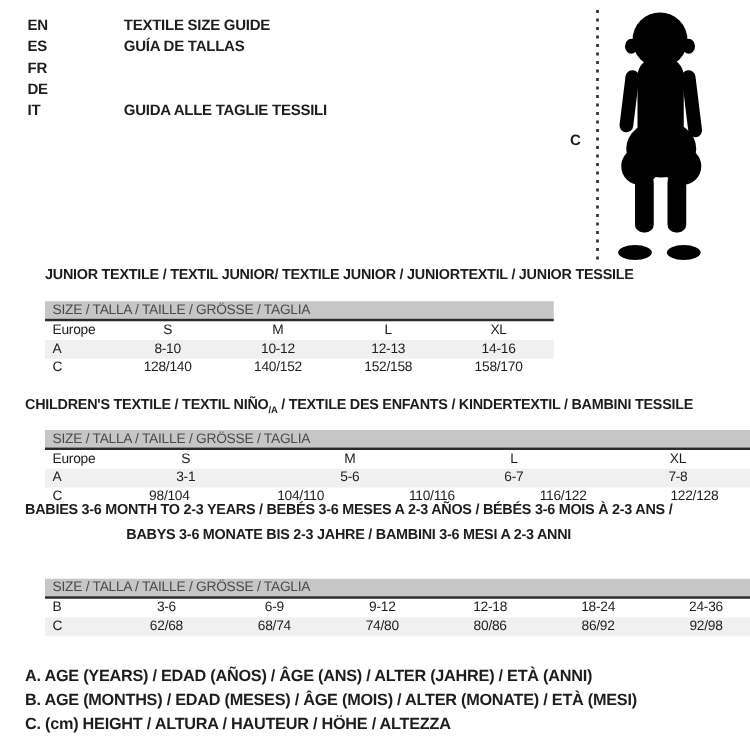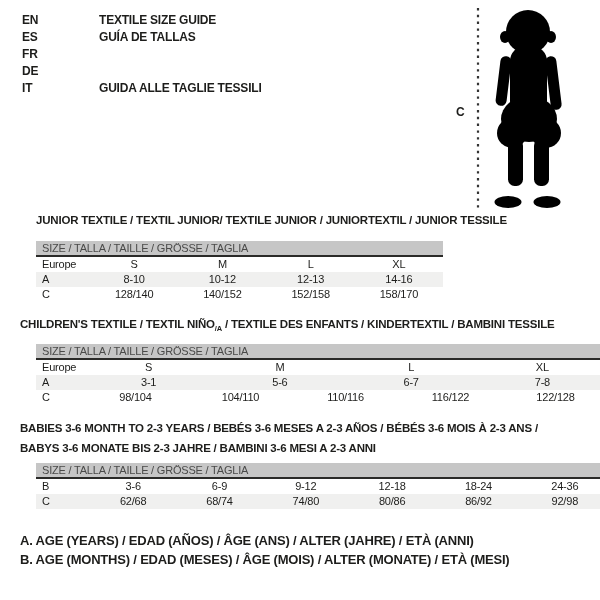--- a/index.html
+++ b/index.html
@@ -143,21 +143,21 @@
     <div class="trow">
       <div class="tlabel">C</div>
       <div class="tcell">98/104</div>
       <div class="tcell">104/110</div>
       <div class="tcell">110/116</div>
       <div class="tcell">116/122</div>
       <div class="tcell">122/128</div>
     </div>
   </div>
 
-<div class="tbl-title" style="top:418px;">
+<div class="tbl-title" style="top:398px;text-align:center;">
   <div>BABIES 3-6 MONTH TO 2-3 YEARS / BEBÉS 3-6 MESES A 2-3 AÑOS / BÉBÉS 3-6 MOIS À 2-3 ANS /</div>
   <div>BABYS 3-6 MONATE BIS 2-3 JAHRE / BAMBINI 3-6 MESI A 2-3 ANNI</div>
 </div>
 <div class="tbl t3" style="top:463px;width:572px;">
   <div class="tbar">SIZE / TALLA / TAILLE / GRÖSSE / TAGLIA</div>
   <div class="trule"></div>
 <div class="trow">
       <div class="tlabel">B</div>
       <div class="tcell">3-6</div>
       <div class="tcell">6-9</div>
@@ -173,13 +173,14 @@
       <div class="tcell">74/80</div>
       <div class="tcell">80/86</div>
       <div class="tcell">86/92</div>
       <div class="tcell">92/98</div>
     </div>
   </div>
 
 <div class="legend">
     <div class="legend-line">A. AGE (YEARS) / EDAD (AÑOS) / ÂGE (ANS) / ALTER (JAHRE) / ETÀ (ANNI)</div>
     <div class="legend-line">B. AGE (MONTHS) / EDAD (MESES) / ÂGE (MOIS) / ALTER (MONATE) / ETÀ (MESI)</div>
+    <div class="legend-line">C. (cm) HEIGHT / ALTURA / HAUTEUR / HÖHE / ALTEZZA</div>
   </div>
 
 </body></html>

